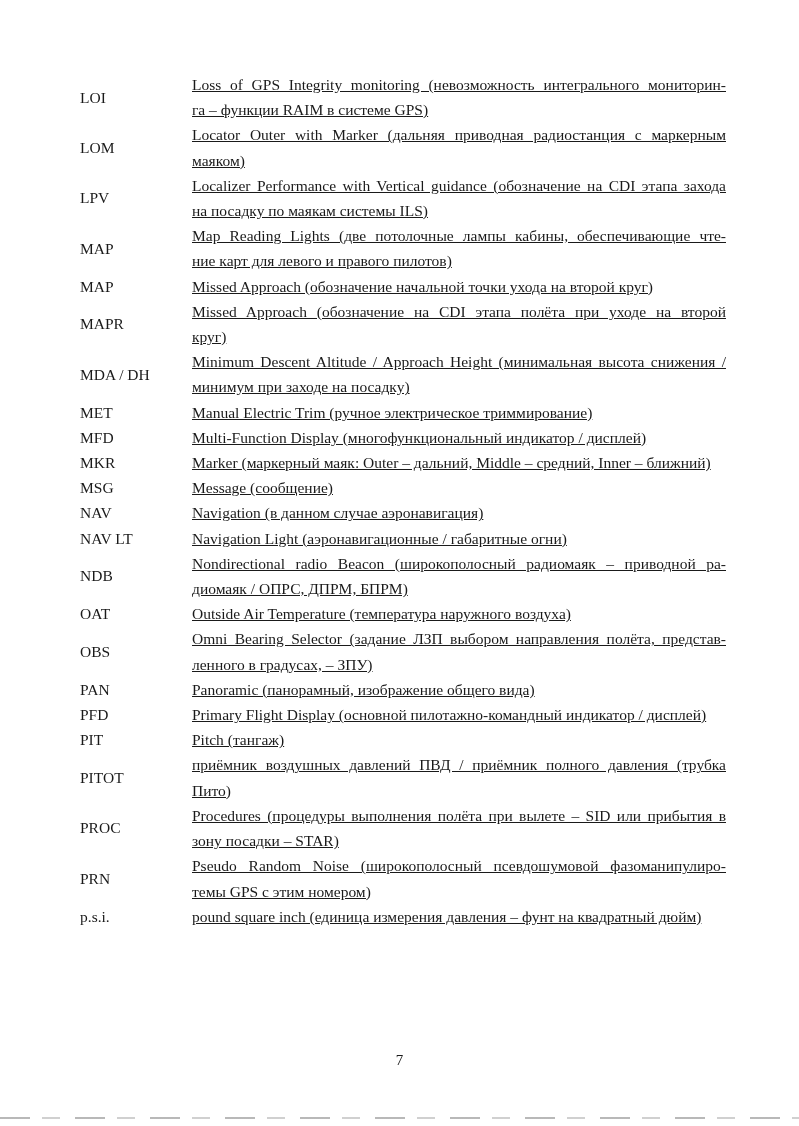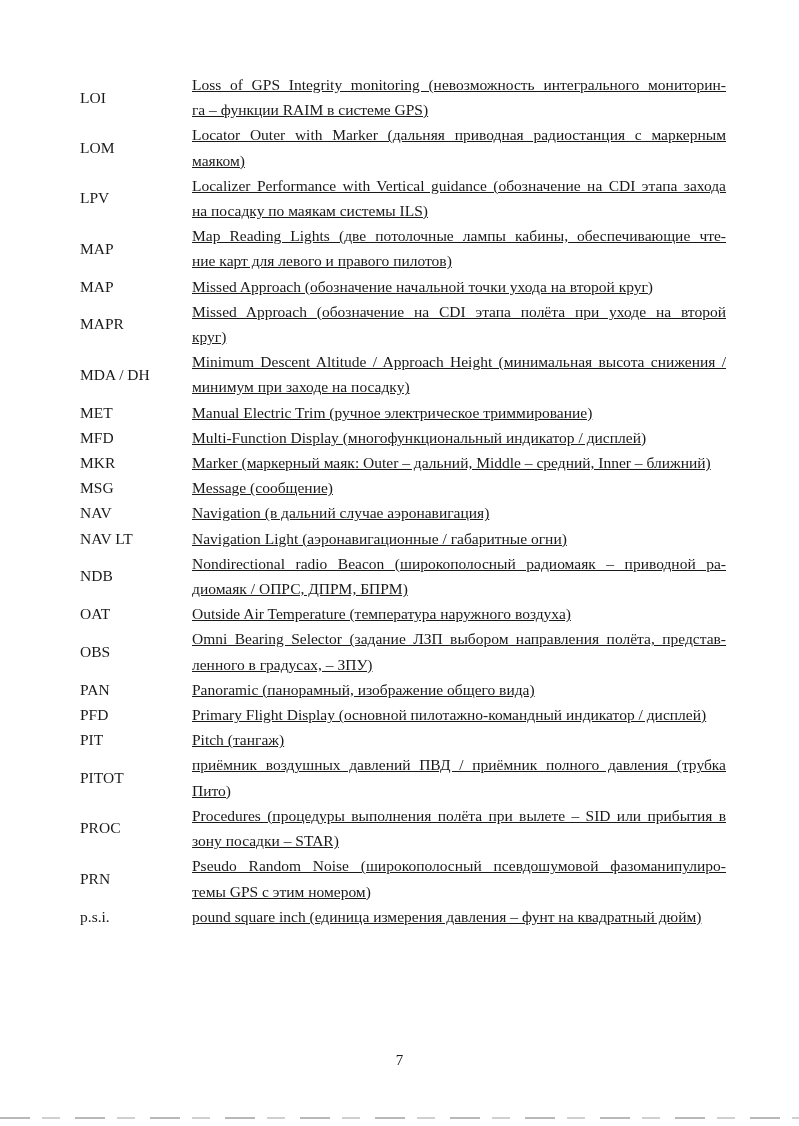--- a/index.html
+++ b/index.html
@@ -90,21 +90,21 @@
       </div>
       <div class="entry">
         <div class="abbr">MSG</div>
         <div class="def">
           <span class="line last">Message (сообщение)</span>
         </div>
       </div>
       <div class="entry">
         <div class="abbr">NAV</div>
         <div class="def">
-          <span class="line last">Navigation (в дальний случае аэронавигация)</span>
+          <span class="line last">Navigation (в данном случае аэронавигация)</span>
         </div>
       </div>
       <div class="entry">
         <div class="abbr">NAV LT</div>
         <div class="def">
           <span class="line last">Navigation Light (аэронавигационные / габаритные огни)</span>
         </div>
       </div>
       <div class="entry">
         <div class="abbr">NDB</div>

